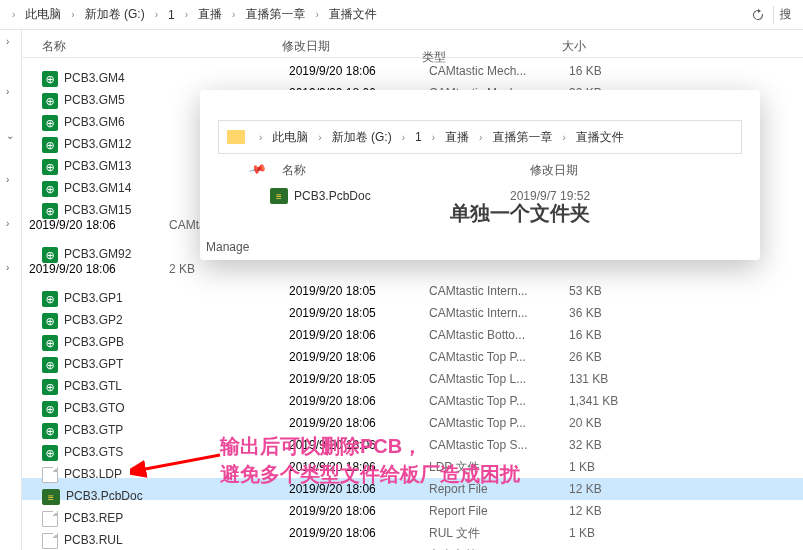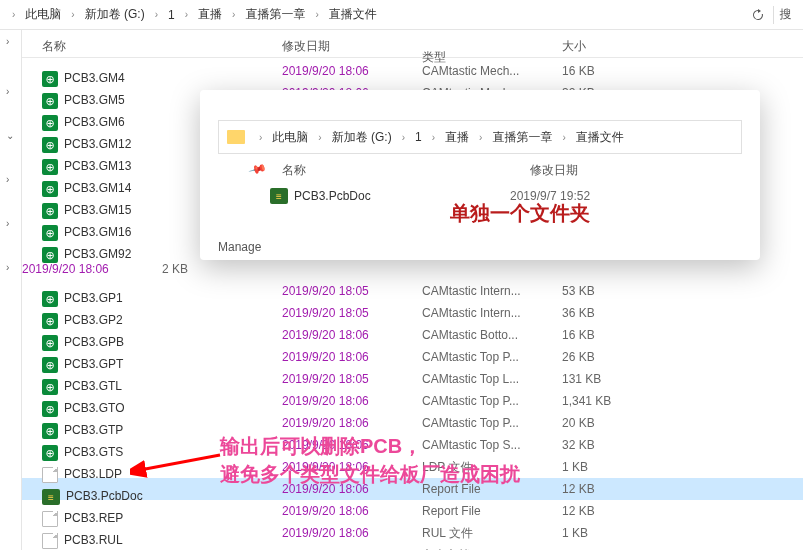--- a/index.html
+++ b/index.html
@@ -94,21 +94,21 @@
   .row.selected {
     background: #cce8ff;
   }
   .cell-name {
     width: 260px;
     display: flex;
     align-items: flex-start;
     padding-left: 20px;
     margin-top: 16px;
   }
-  .cell-date { width: 140px; color: #a21caf; }
+  .cell-date { width: 140px; color: #000000; margin-left: 7px; }
   .cell-type { width: 140px; color: #666; white-space: nowrap; overflow: hidden; text-overflow: ellipsis; }
   .cell-size { width: 80px; color: #666; text-align: left; padding-right: 10px;}
   .ficon {
     width: 16px;
     height: 16px;
     margin-right: 6px;
     display: inline-flex;
     align-items: center;
     justify-content: center;
     flex-shrink: 0;
@@ -213,30 +213,30 @@
   .popup .p-name {
     width: 240px;
     display: flex;
     align-items: center;
   }
   .popup .p-date {
     color: #666;
   }
   .popup .p-manage {
     position: absolute;
-    left: 18px;
+    left: 6px;
     bottom: 6px;
     color: #555;
     font-size: 12px;
   }
   .red-label-1 {
     position: absolute;
     top: 200px;
     left: 450px;
-    color: #b91c1c;
+    color: #404040;
     font-size: 20px;
     font-weight: bold;
   }
   .red-label-2 {
     position: absolute;
     top: 432px;
     left: 220px;
     color: #ec4899;
     font-size: 20px;
     font-weight: bold;
@@ -351,24 +351,20 @@
         <div class="row">
           <div class="cell-name">
             <span class="ficon green"></span>
             <span>PCB3.GM15</span>
           </div>
           <div class="cell-date">2019/9/20 18:06</div>
           <div class="cell-type">CAMtastic Mech...</div>
           <div class="cell-size">2 KB</div>
         </div>
         <div class="row">
-          <div class="cell-name">
-            <span class="ficon green"></span>
-            <span>PCB3.GM16</span>
-          </div>
           <div class="cell-date">2019/9/20 18:06</div>
           <div class="cell-type">CAMtastic Mech...</div>
           <div class="cell-size">2 KB</div>
         </div>
         <div class="row">
           <div class="cell-name">
             <span class="ficon green"></span>
             <span>PCB3.GM92</span>
           </div>
           <div class="cell-date">2019/9/20 18:06</div>

